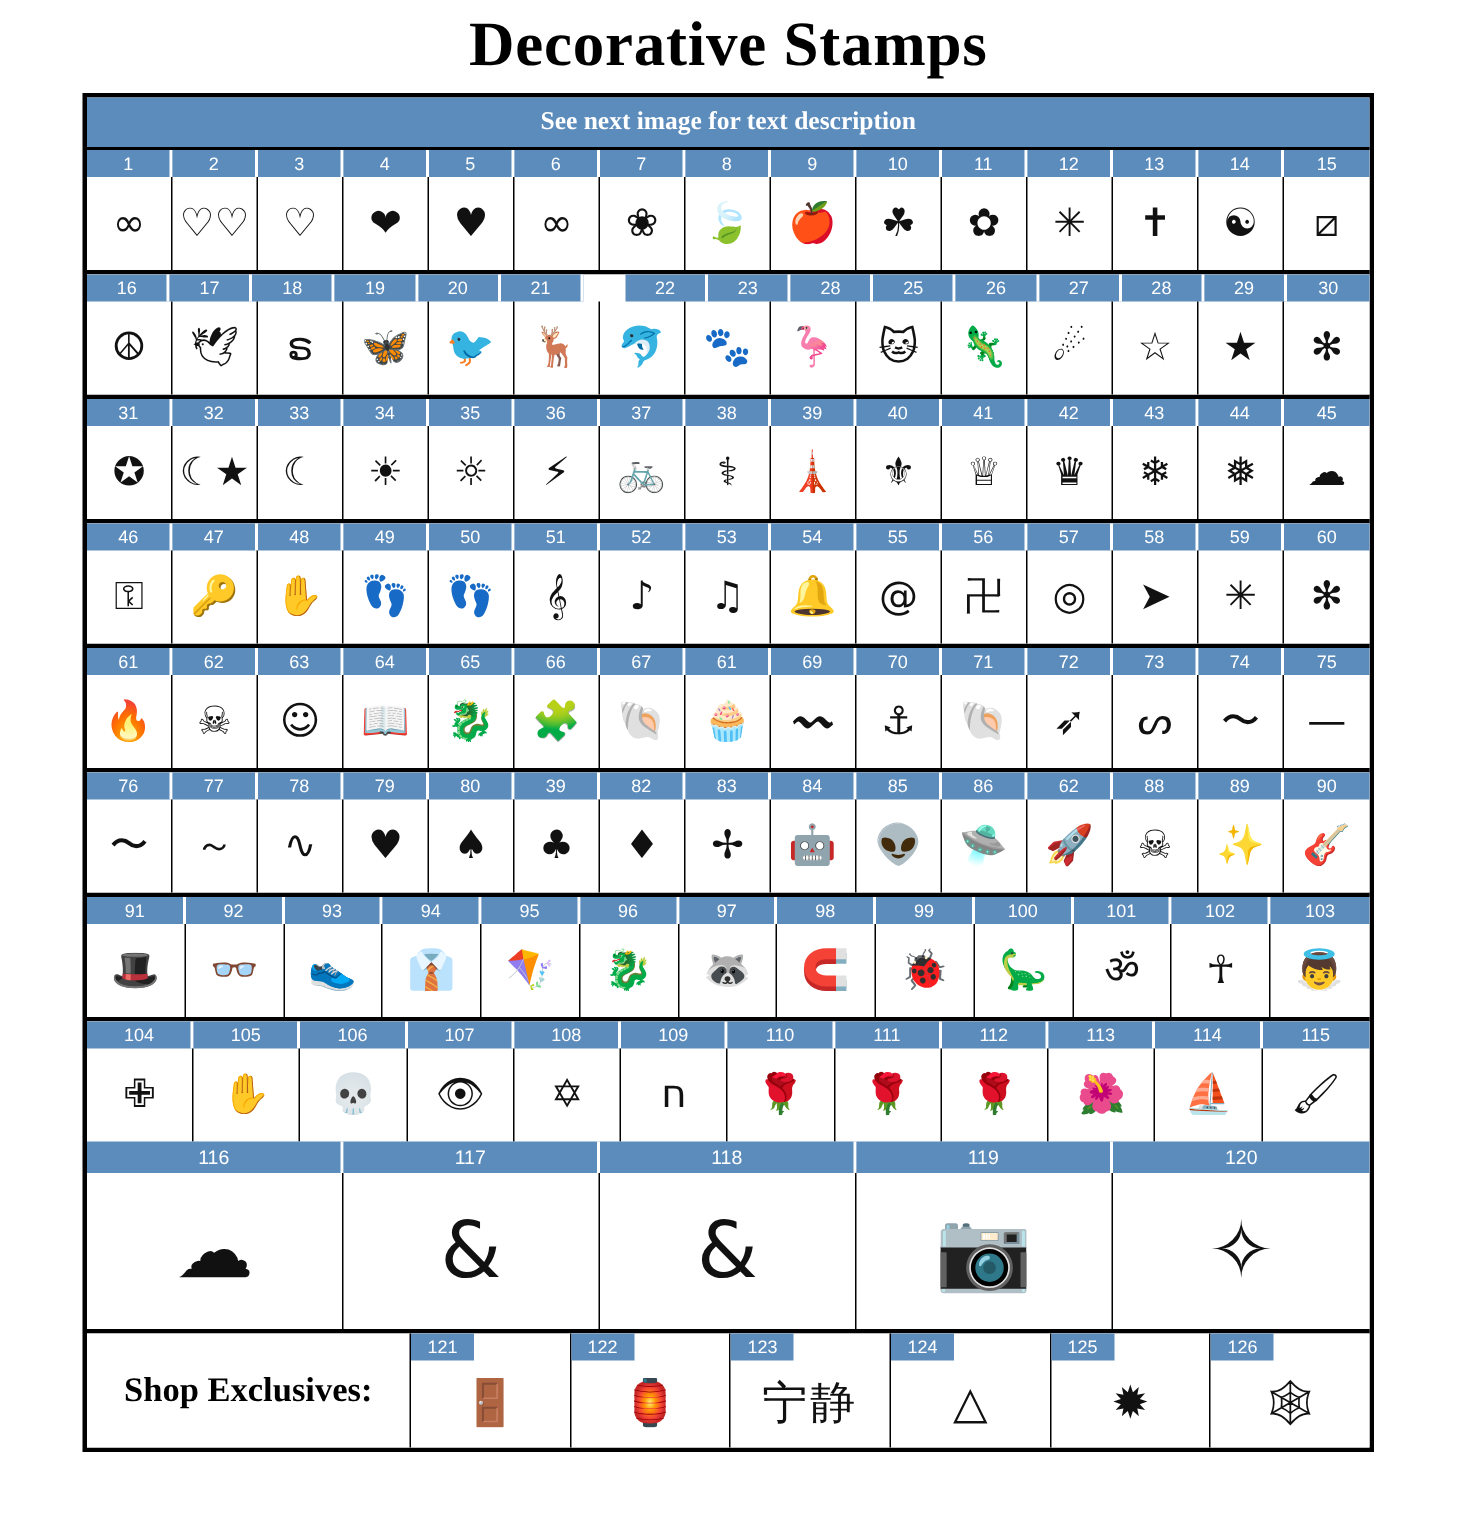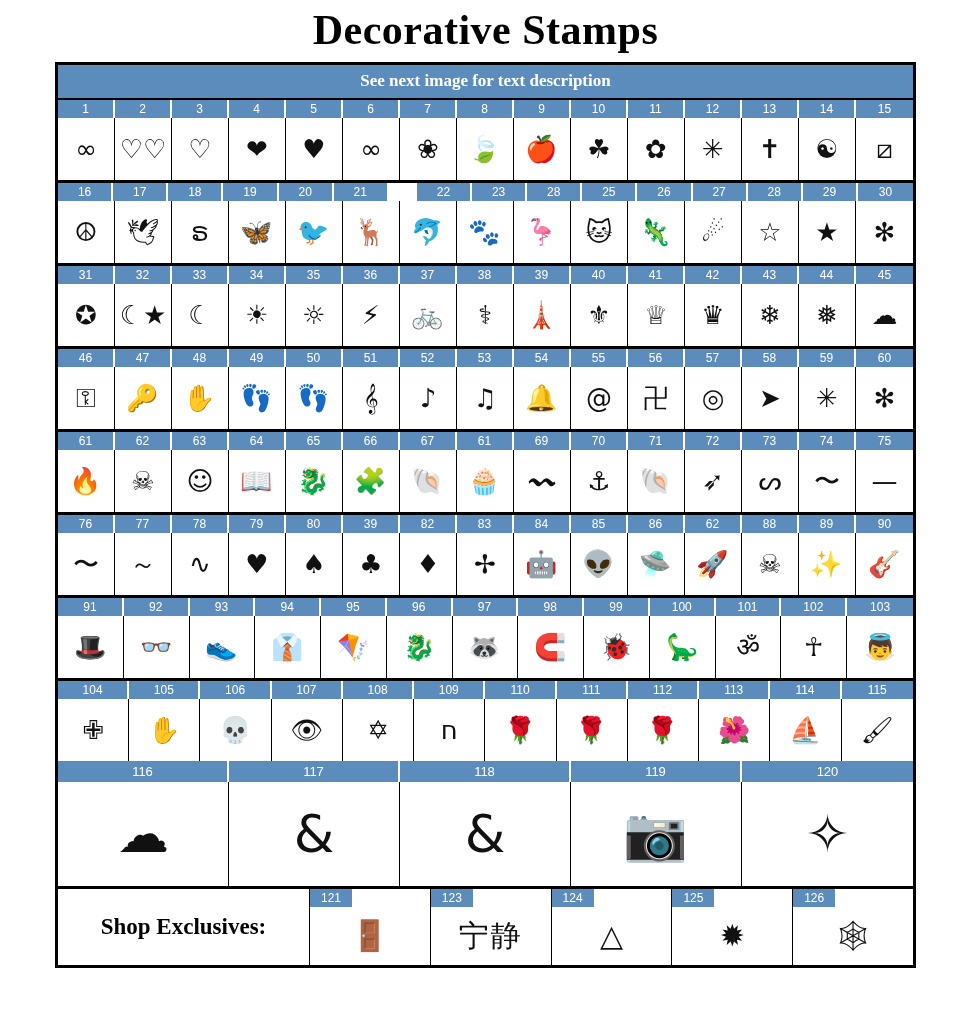--- a/index.html
+++ b/index.html
@@ -93,21 +93,21 @@
   .bigblock .iconrow .iconcell { height: 104px; }
   .bigblock .glyph { font-size: 52px; }
 
   
   .shoprow {
     display: flex;
     align-items: stretch;
     background: #fff;
   }
   .shoplabel {
-    width: 252px;
+    width: 216px;
     display: flex;
     align-items: center;
     justify-content: center;
     font-weight: bold;
     font-size: 23px;
     font-family: "Liberation Serif", serif;
     border-right: 1px solid #000;
     box-sizing: border-box;
   }
   .shopcells {
@@ -695,20 +695,26 @@
       <div class="shoprow">
         <div class="shoplabel">Shop Exclusives:</div>
         <div class="shopcells" id="shop-cells">
             <div class="shopcell">
               <div class="shopnum">121</div>
               <div class="shopicon">
                 <span class="glyph">🚪</span>
               </div>
             </div>
             <div class="shopcell">
+              <div class="shopnum">122</div>
+              <div class="shopicon">
+                <span class="glyph">🏮</span>
+              </div>
+            </div>
+            <div class="shopcell">
               <div class="shopnum">123</div>
               <div class="shopicon">
                 <span class="glyph cjk">宁静</span>
               </div>
             </div>
             <div class="shopcell">
               <div class="shopnum">124</div>
               <div class="shopicon">
                 <span class="glyph">△</span>
               </div>

